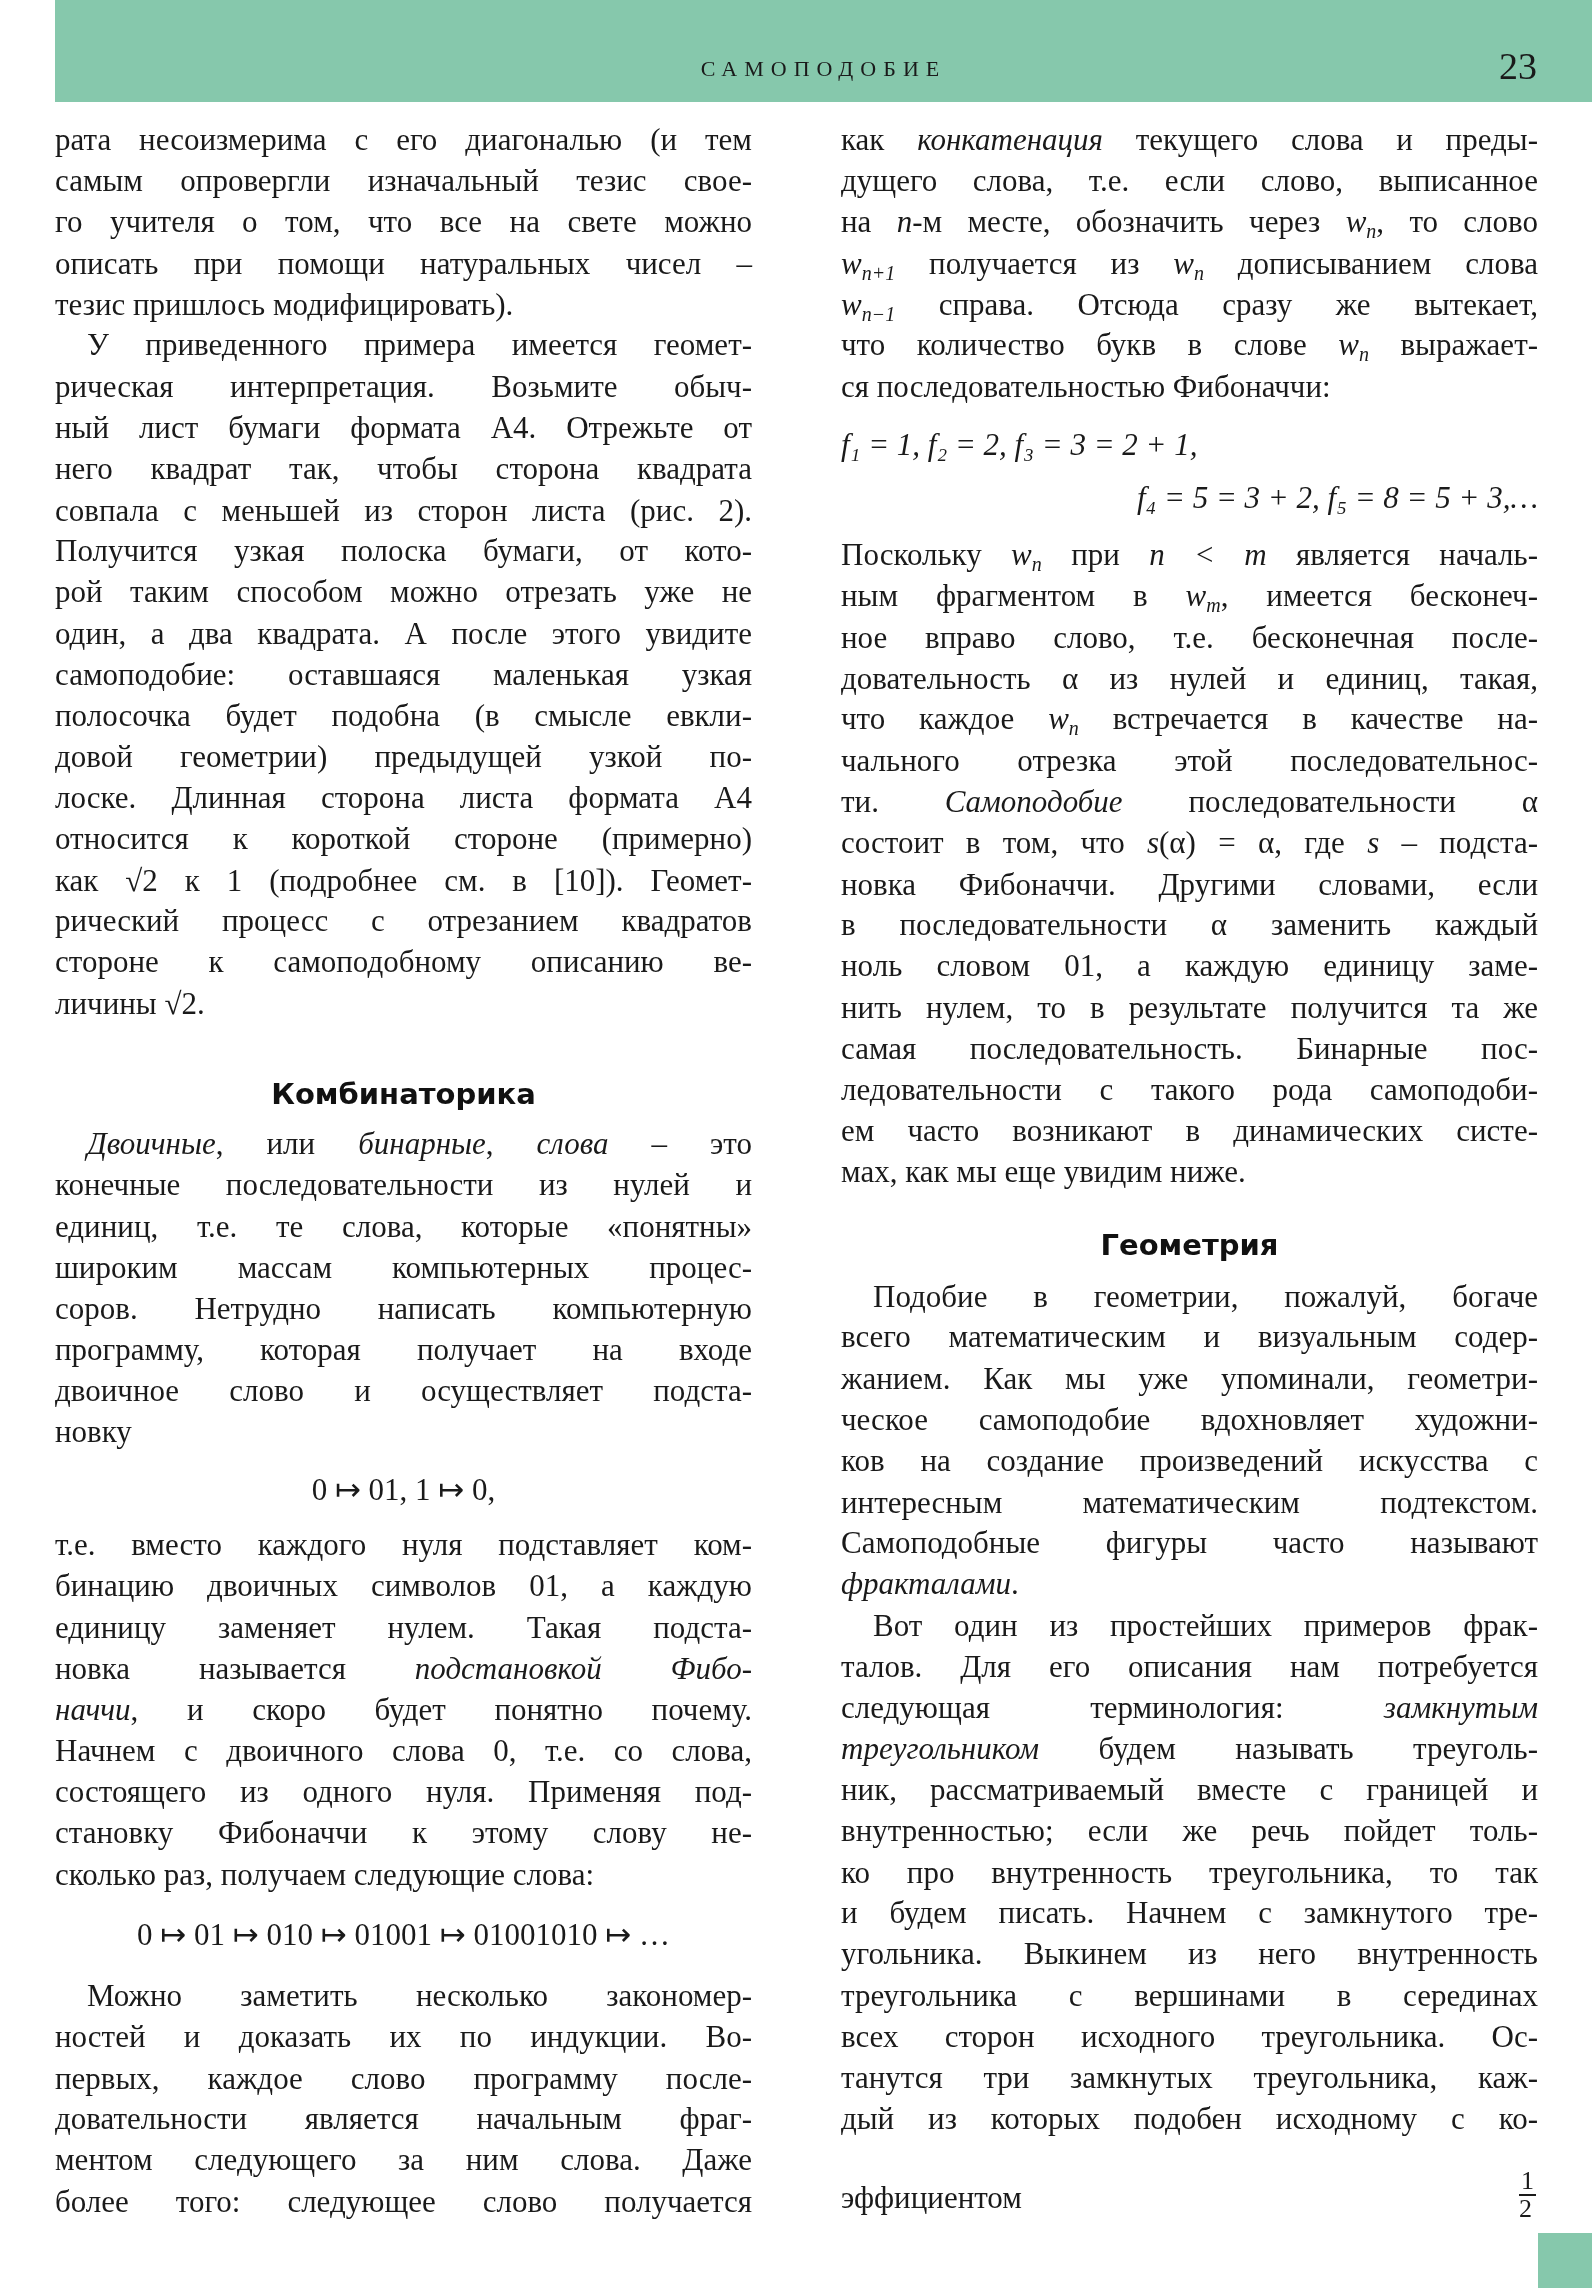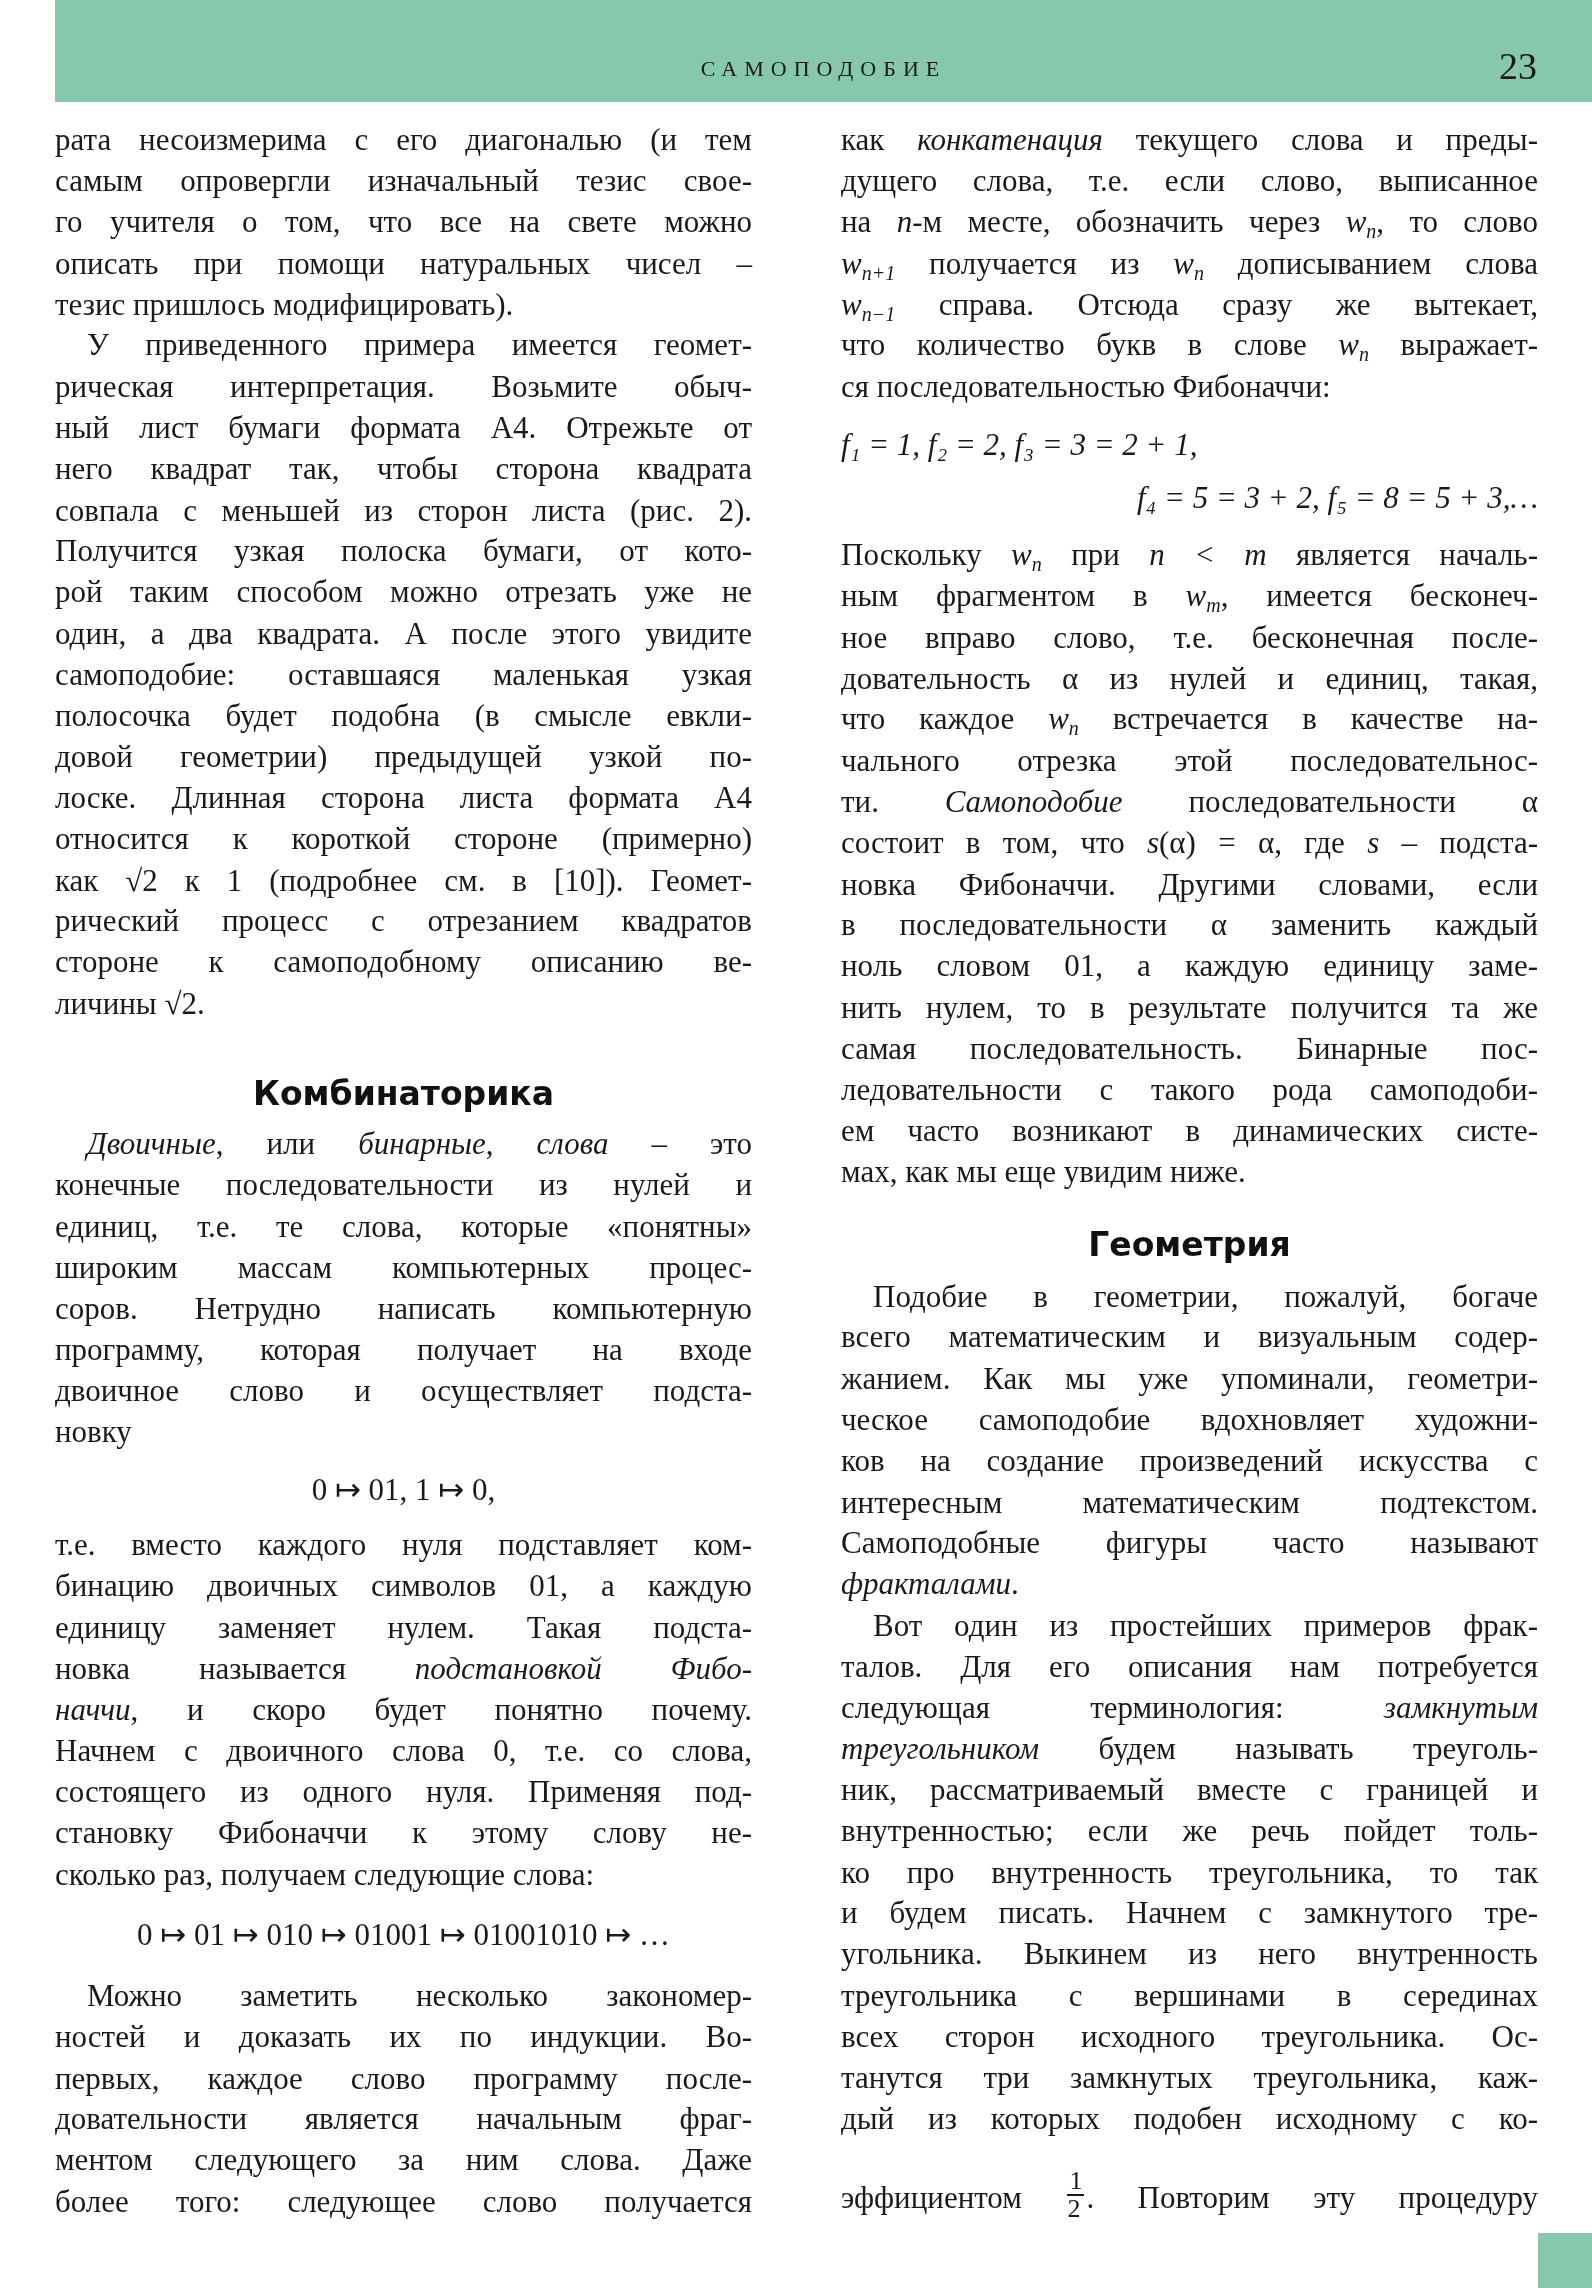--- a/index.html
+++ b/index.html
@@ -16,21 +16,21 @@
 
   .ln { position: absolute; left: 0; width: 697px; height: 40px; white-space: nowrap;
     font-family: "Liberation Serif", serif; font-size: 31px; line-height: 40px; color: #1a1a1a;
     text-align: justify; text-align-last: justify; }
   .ln.last { text-align-last: left; }
   .ln.indent { padding-left: 32px; width: 665px; }
   .ln.center { text-align: right; text-align-last: center; }
   .ln.right { text-align: center; text-align-last: right; }
   .ln i, .it { font-style: italic; }
   .heading { position: absolute; left: 0; width: 697px; text-align: center; font-family: "DejaVu Sans", sans-serif;
-    font-weight: bold; font-size: 33px; color: #111; line-height: 40px; }
+    font-weight: bold; font-size: 29px; color: #111; line-height: 40px; }
   sub { font-size: 20px; vertical-align: -6px; line-height: 0; }
   .frac { display: inline-block; vertical-align: middle; text-align: center; font-size: 26px; line-height: 26px; margin: 0 2px; position: relative; top: -6px; }
   .frac span { display: block; }
   .frac .num { border-bottom: 2px solid #1a1a1a; padding: 0 2px; }
 </style>
 </head>
 <body>
 
 <div class="header-bar">
   <div class="running-title">САМОПОДОБИЕ</div>
@@ -141,17 +141,17 @@
   <div class="ln" style="top:1729px"><i>треугольником</i><span> будем называть треуголь-</span></div>
   <div class="ln" style="top:1770px">ник, рассматриваемый вместе с границей и</div>
   <div class="ln" style="top:1811px">внутренностью; если же речь пойдет толь-</div>
   <div class="ln" style="top:1853px">ко про внутренность треугольника, то так</div>
   <div class="ln" style="top:1893px">и будем писать. Начнем с замкнутого тре-</div>
   <div class="ln" style="top:1934px">угольника. Выкинем из него внутренность</div>
   <div class="ln" style="top:1976px">треугольника с вершинами в серединах</div>
   <div class="ln" style="top:2017px">всех сторон исходного треугольника. Ос-</div>
   <div class="ln" style="top:2058px">танутся три замкнутых треугольника, каж-</div>
   <div class="ln" style="top:2099px">дый из которых подобен исходному с ко-</div>
-  <div class="ln" style="top:2174px; height:60px; line-height:40px;"><span>эффициентом </span><span class="frac"><span class="num">1</span><span class="den">2</span></span><span>. Повторим эту процедуру</span></div>
+  <div class="ln" style="top:2174px; height:60px; line-height:40px;"><span>эффициентом </span><span class="frac"><span class="num">1</span><span class="den">2</span></span></div>
 </div>
 
 <div class="corner-block"></div>
 
 
 </body></html>

